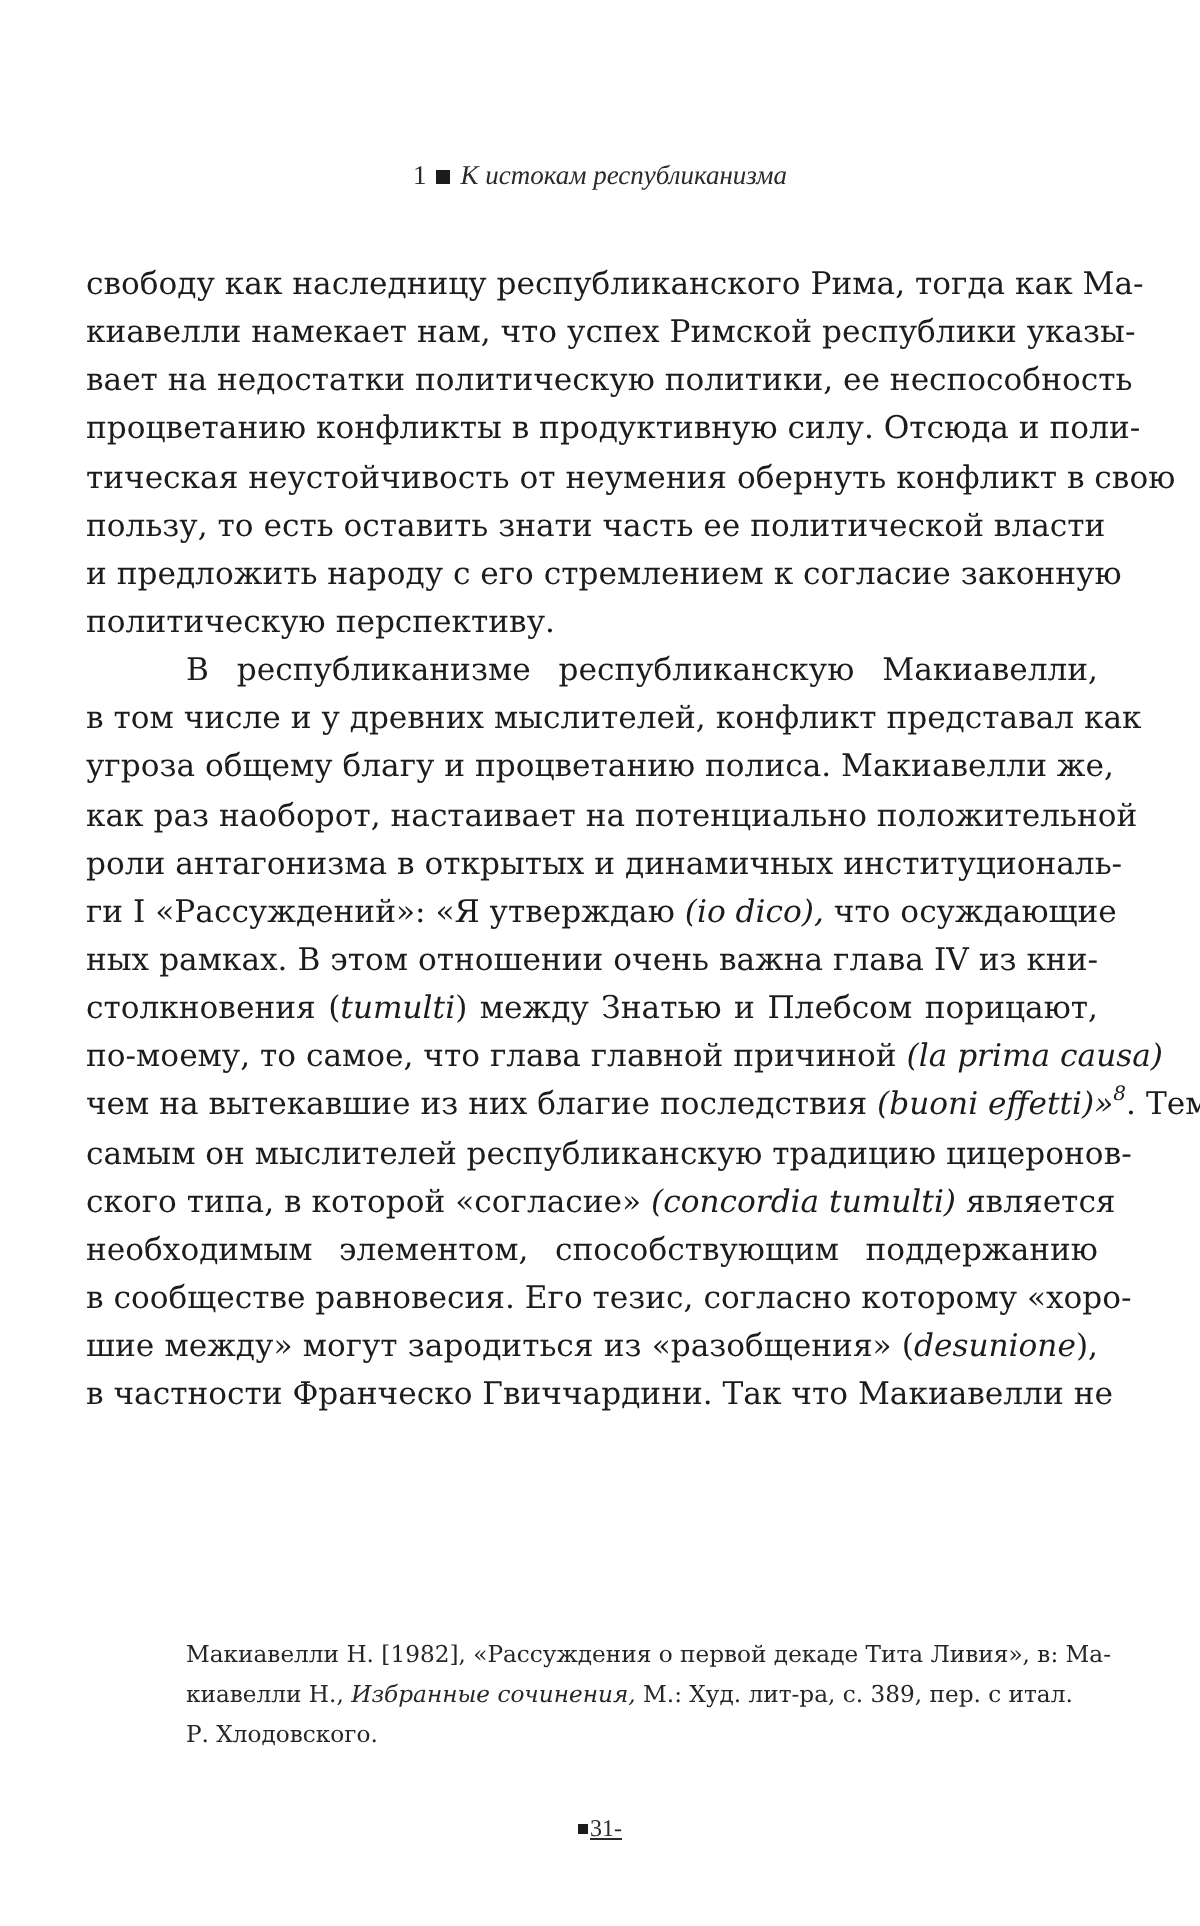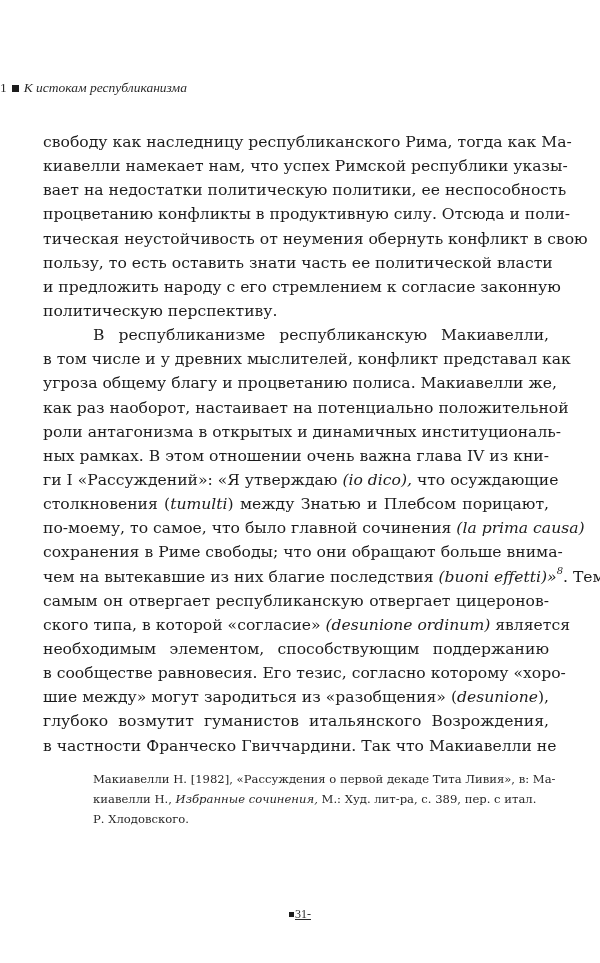--- a/index.html
+++ b/index.html
@@ -13,21 +13,21 @@
     position: relative;
     overflow: hidden;
     color: #1c1c1c;
     font-family: "DejaVu Serif", "Liberation Serif", serif;
   }
   .running-head {
     position: absolute;
     top: 80px;
     left: 0;
     width: 600px;
-    text-align: left;
+    text-align: center;
     font-family: "Liberation Serif", serif;
     font-size: 13.5px;
     color: #2a2a2a;
     white-space: nowrap;
   }
   .running-head .num { font-style: normal; }
   .running-head .sq {
     display: inline-block;
     width: 7px;
     height: 7px;
@@ -63,21 +63,21 @@
   sup {
     font-size: 10px;
     line-height: 0;
     position: relative;
     top: -1px;
     font-style: italic;
   }
 
   .footnote {
     position: absolute;
-    top: 769px;
+    top: 817px;
     left: 93px;
     width: 432px;
     font-size: 11.6px;
     line-height: 20px;
     color: #262626;
   }
   .footnote .line { height: 20px; }
 
   .folio {
     position: absolute;
@@ -115,32 +115,30 @@
   <span class="line">тическая неустойчивость от неумения обернуть конфликт в свою</span>
   <span class="line">пользу, то есть оставить знати часть ее политической власти</span>
   <span class="line">и предложить народу с его стремлением к согласие законную</span>
   <span class="line last">политическую перспективу.</span>
 
   <span class="line indent">В республиканизме республиканскую Макиавелли,</span>
   <span class="line">в том числе и у древних мыслителей, конфликт представал как</span>
   <span class="line">угроза общему благу и процветанию полиса. Макиавелли же,</span>
   <span class="line">как раз наоборот, настаивает на потенциально положительной</span>
   <span class="line">роли антагонизма в открытых и динамичных институциональ-</span>
+  <span class="line"><span>ги I «Рассуждений»: «Я утверждаю </span><i>(io dico),</i><span> что осуждающие</span></span>
   <span class="line">ных рамках. В этом отношении очень важна глава IV из кни-</span>
-  <span class="line"><span>ги I «Рассуждений»: «Я утверждаю </span><i>(io dico),</i><span> что осуждающие</span></span>
   <span class="line"><span>столкновения (</span><i>tumulti</i><span>) между Знатью и Плебсом порицают,</span></span>
-  <span class="line"><span>по-моему, то самое, что было главной сочинения </span><i>(la prima causa)</i></span>
-  <span class="line">сохранения в Риме свободы; что они обращают больше внима-</span>
+  <span class="line"><span>по-моему, то самое, что глава главной причиной </span><i>(la prima causa)</i></span>
   <span class="line"><span>чем на вытекавшие из них благие последствия </span><i>(buoni effetti)»</i><sup>8</sup><span>. Тем</span></span>
-  <span class="line">самым он отвергает республиканскую отвергает цицеронов-</span>
-  <span class="line"><span>ского типа, в которой «согласие» </span><i>(desunione ordinum)</i><span> является</span></span>
+  <span class="line">самым он мыслителей республиканскую традицию цицеронов-</span>
+  <span class="line"><span>ского типа, в которой «согласие» </span><i>(concordia tumulti)</i><span> является</span></span>
   <span class="line">необходимым элементом, способствующим поддержанию</span>
   <span class="line">в сообществе равновесия. Его тезис, согласно которому «хоро-</span>
   <span class="line"><span>шие между» могут зародиться из «разобщения» (</span><i>desunione</i><span>),</span></span>
-  <span class="line">глубоко возмутит гуманистов итальянского Возрождения,</span>
   <span class="line last">в частности Франческо Гвиччардини. Так что Макиавелли не</span>
 </div>
 
 <div class="footnote">
   <span class="line">Макиавелли Н. [1982], «Рассуждения о первой декаде Тита Ливия», в: Ма-</span>
   <span class="line"><span>киавелли Н., </span><i>Избранные сочинения,</i><span> М.: Худ. лит-ра, с. 389, пер. с итал.</span></span>
   <span class="line last">Р. Хлодовского.</span>
 </div>
 
 <div class="folio">

